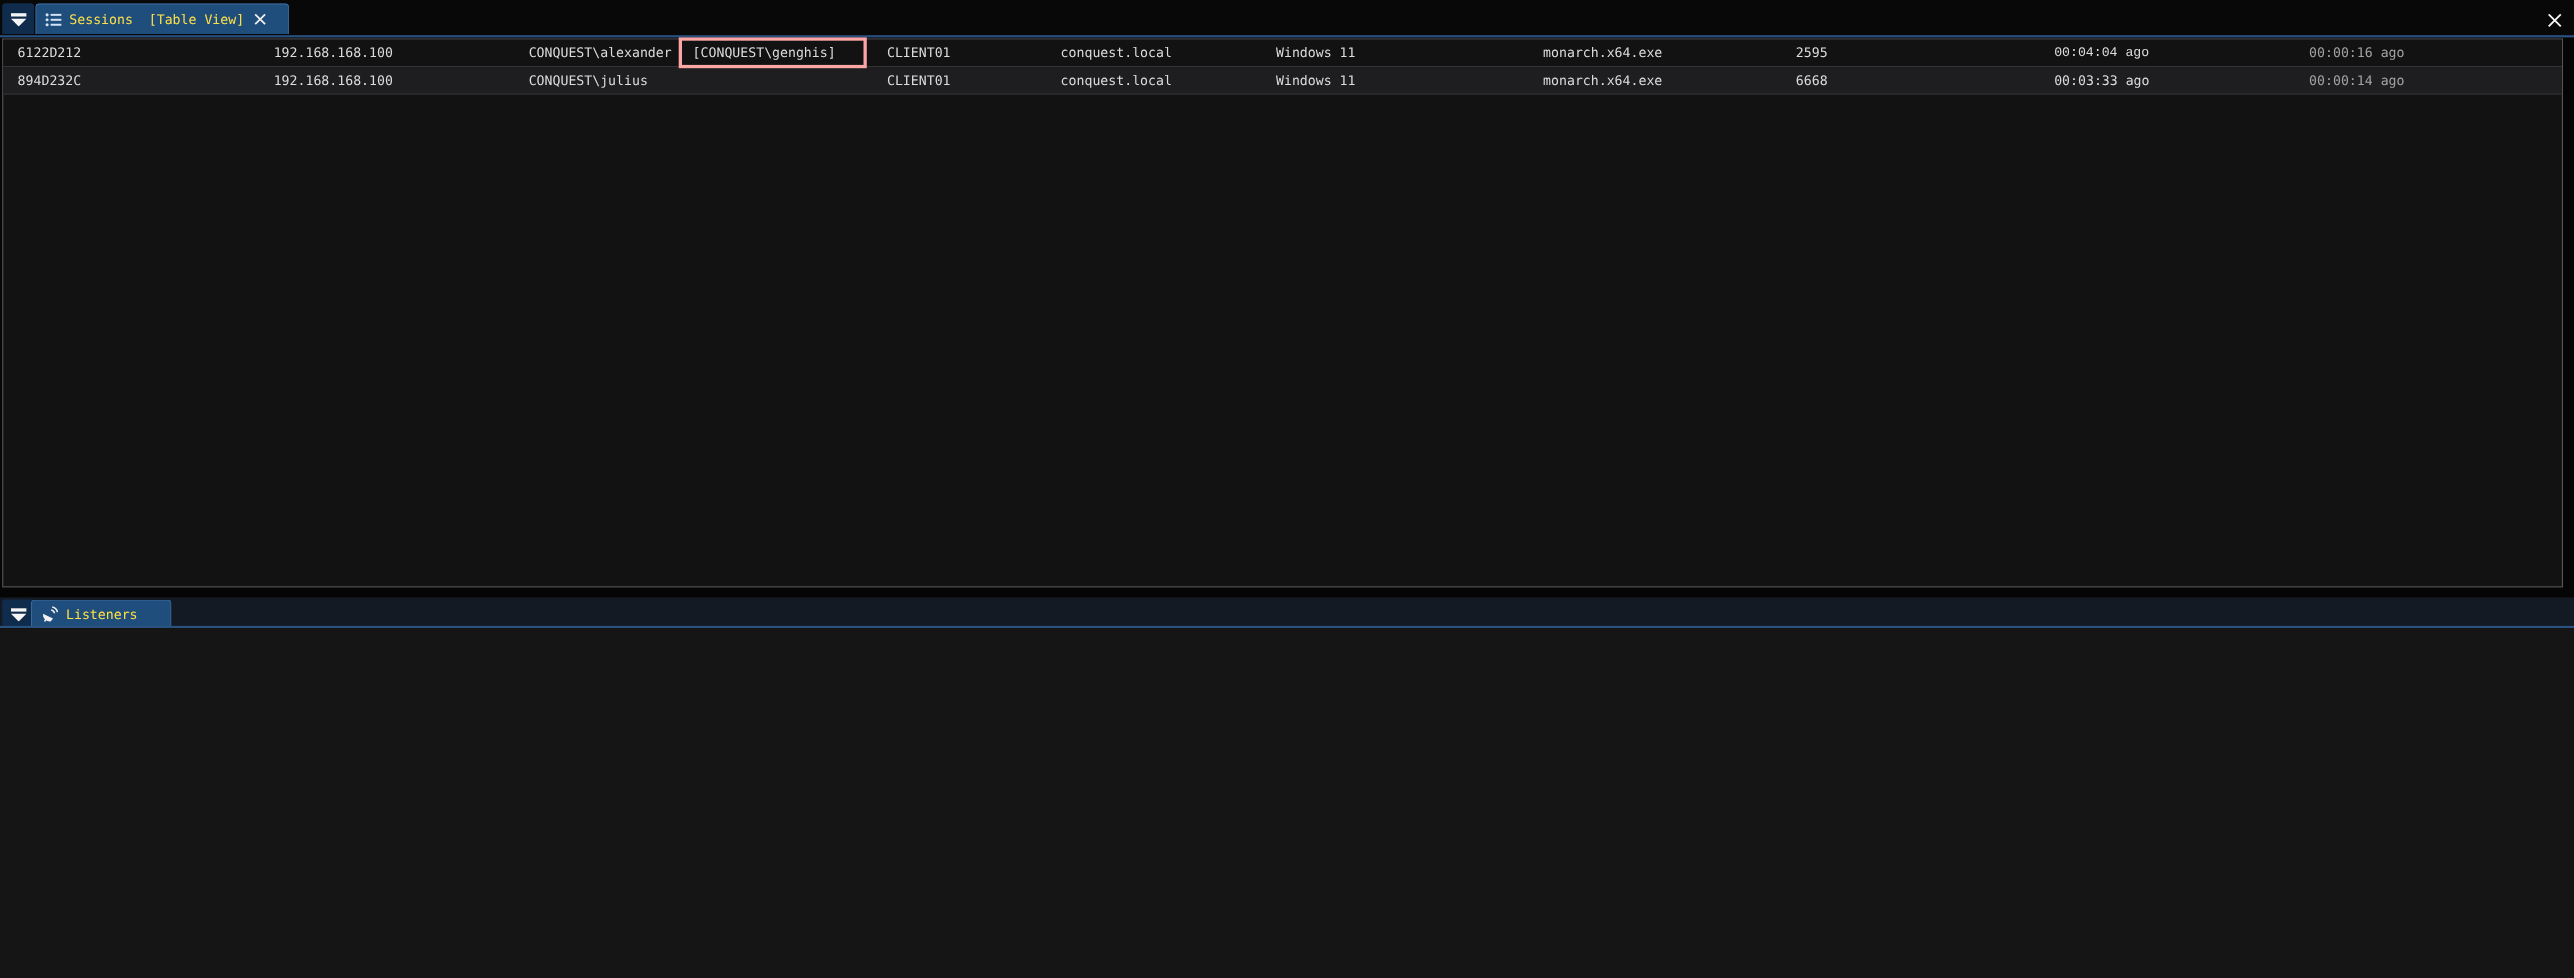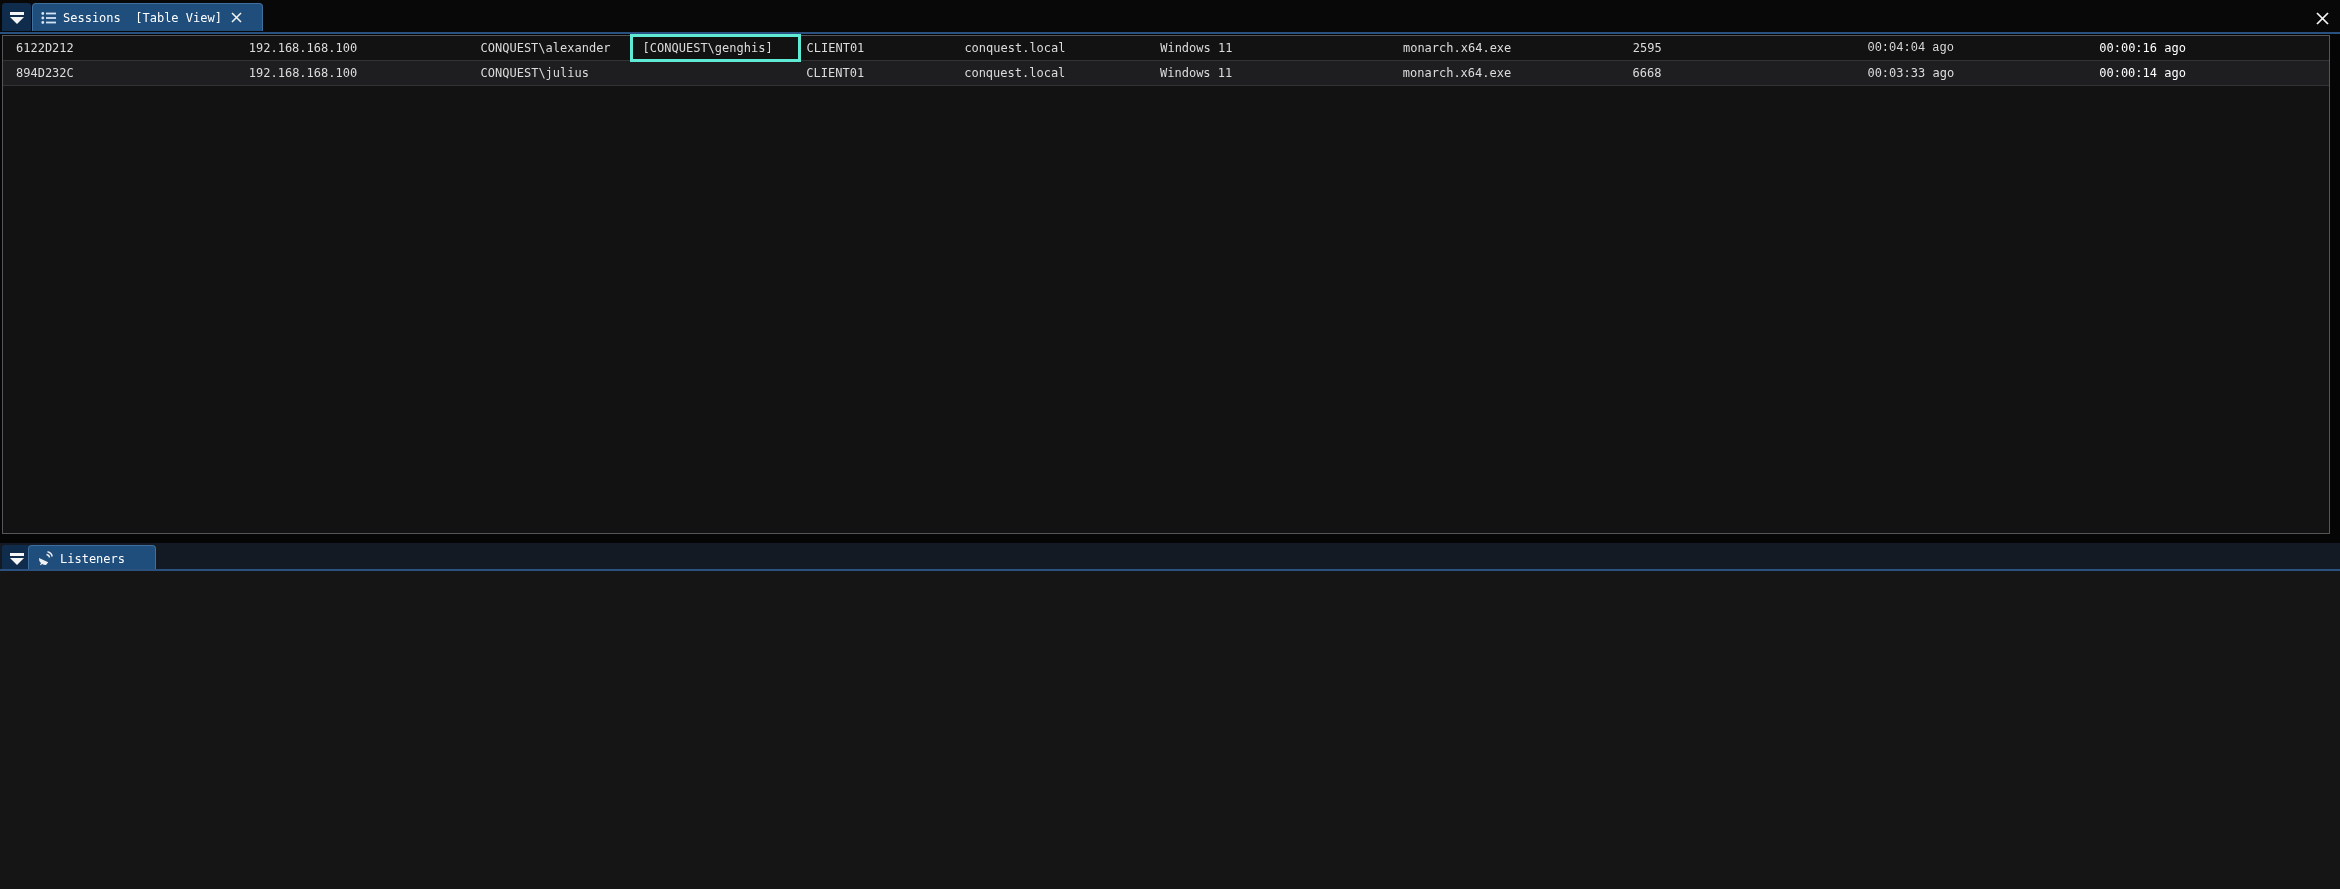--- a/index.html
+++ b/index.html
@@ -13,41 +13,41 @@
   .tabbar{position:absolute;left:0;width:2340px;}
   .tabbar .underline{position:absolute;left:0;width:2340px;height:2px;background:#2a5180;}
   .filter-btn{
     position:absolute;width:29px;height:28px;background:#102c4c;
     display:flex;align-items:center;justify-content:center;border-radius:3px 3px 0 0;
   }
   .tab{
     position:absolute;height:28px;display:flex;align-items:center;
     background:#1f4d7c;border:1px solid #3f6f9f;border-bottom:none;
     border-radius:4px 4px 0 0;box-sizing:border-box;
-    color:#ffffff;padding:1px 8px;gap:7px;
+    color:#fde047;padding:1px 8px;gap:7px;
   }
   .tab.active{background:#2e6dbd;border-color:#5d95dd;}
   .tab .lbl{white-space:pre;}
   .xbtn{display:inline-flex;align-items:center;justify-content:center;width:15px;height:15px;}
   
   #sessions-table{
     position:absolute;left:2px;top:35px;width:2328px;height:499px;
     background:#121213;border:1px solid #55555a;box-sizing:border-box;
   }
   .thead{display:flex;height:25px;background:#2f2f31;border-bottom:1px solid #5a5a5a;color:#d2d2d2;}
   .th{box-sizing:border-box;padding-left:13px;line-height:24px;border-right:1px solid #4e4e52;white-space:pre;overflow:hidden;}
   .th:last-child{border-right:none;}
   .trow{display:flex;height:24px;align-items:center;border-bottom:1px solid #333336;}
   .trow.odd{background:#121213;}
   .trow.even{background:#1e1e20;}
   .td{box-sizing:border-box;padding-left:13px;white-space:pre;overflow:visible;color:#dcdcdc;}
-  .td.dim{color:#ffffff;}
+  .td.dim{color:#a3a3a3;}
   .boxed-token{
-    display:inline-block;border:3px solid #5eead4;
-    padding:1px 25px 1px 10px;margin-left:19px;line-height:20px;
+    display:inline-block;border:3px solid #fca5a5;
+    padding:1px 25px 1px 10px;margin-left:6px;line-height:20px;
     position:relative;z-index:3;background:transparent;
   }
   
   #console-pane{position:absolute;left:0;top:571px;width:2340px;height:318px;background:#151515;}
   #bottom-bar{top:543px;height:28px;background:#141a23;position:absolute;left:0;width:2340px;}
   #top-bar{top:0;height:34px;background:#080808;position:absolute;left:0;width:2340px;}
   svg{display:block;}
 </style>
 </head>
 <body>

